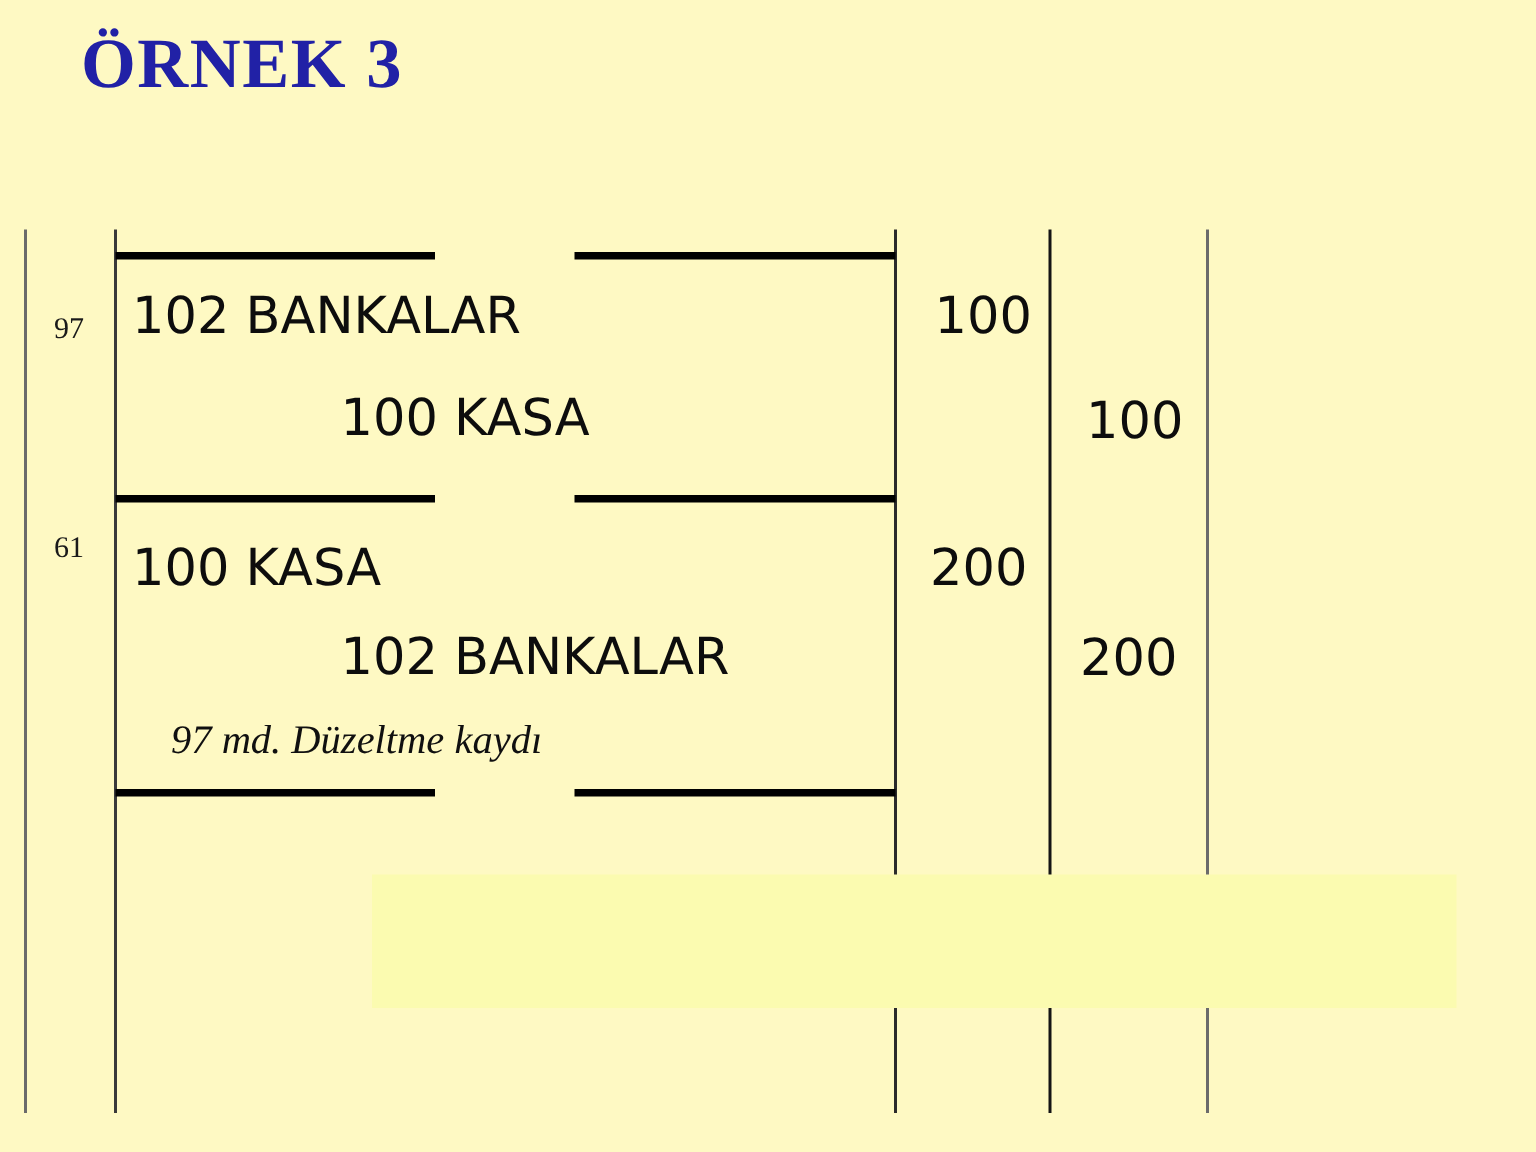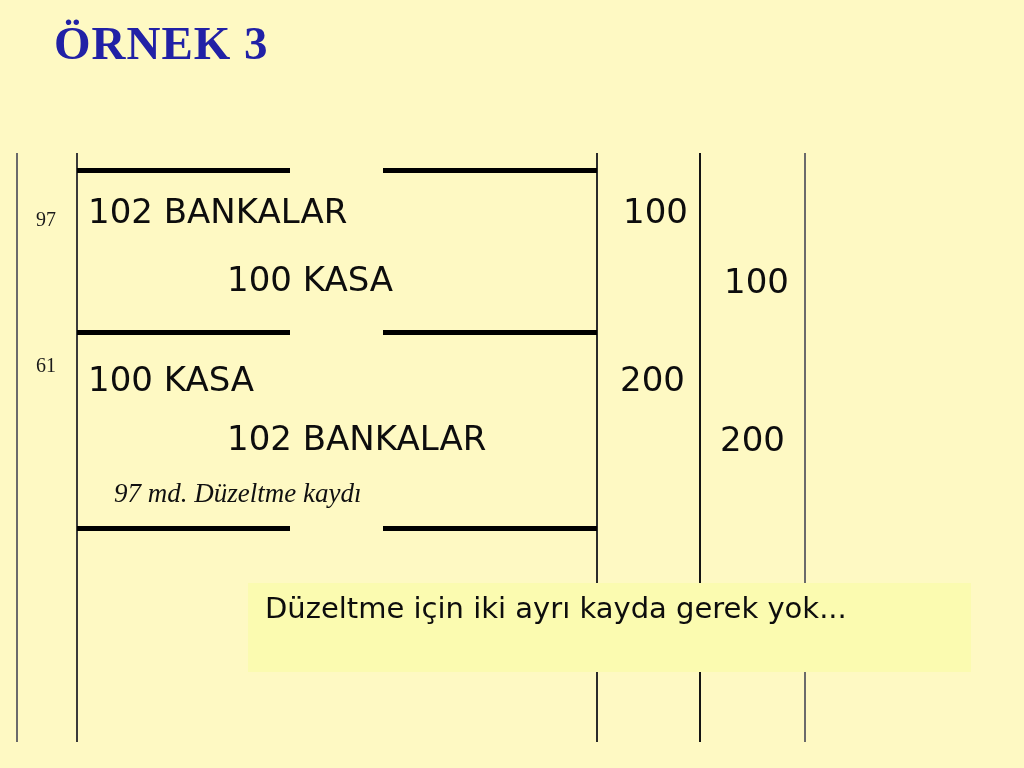--- a/index.html
+++ b/index.html
@@ -119,16 +119,15 @@
   <div class="ledger-text" style="left:724px; top:262px;">100</div>
 
   <div class="entry-number" style="top:354px;">61</div>
   <div class="ledger-text" style="left:88px;  top:360px;">100 KASA</div>
   <div class="ledger-text" style="left:620px; top:360px;">200</div>
   <div class="ledger-text" style="left:227px; top:419px;">102 BANKALAR</div>
   <div class="ledger-text" style="left:720px; top:420px;">200</div>
   <div class="entry-note">97 md. Düzeltme kaydı</div>
 
   <div class="callout">
-    <div class="callout-line">Düzeltme için iki ayrı kayda gerek yok...</div>
   </div>
 
 </div>
 
 </body></html>

